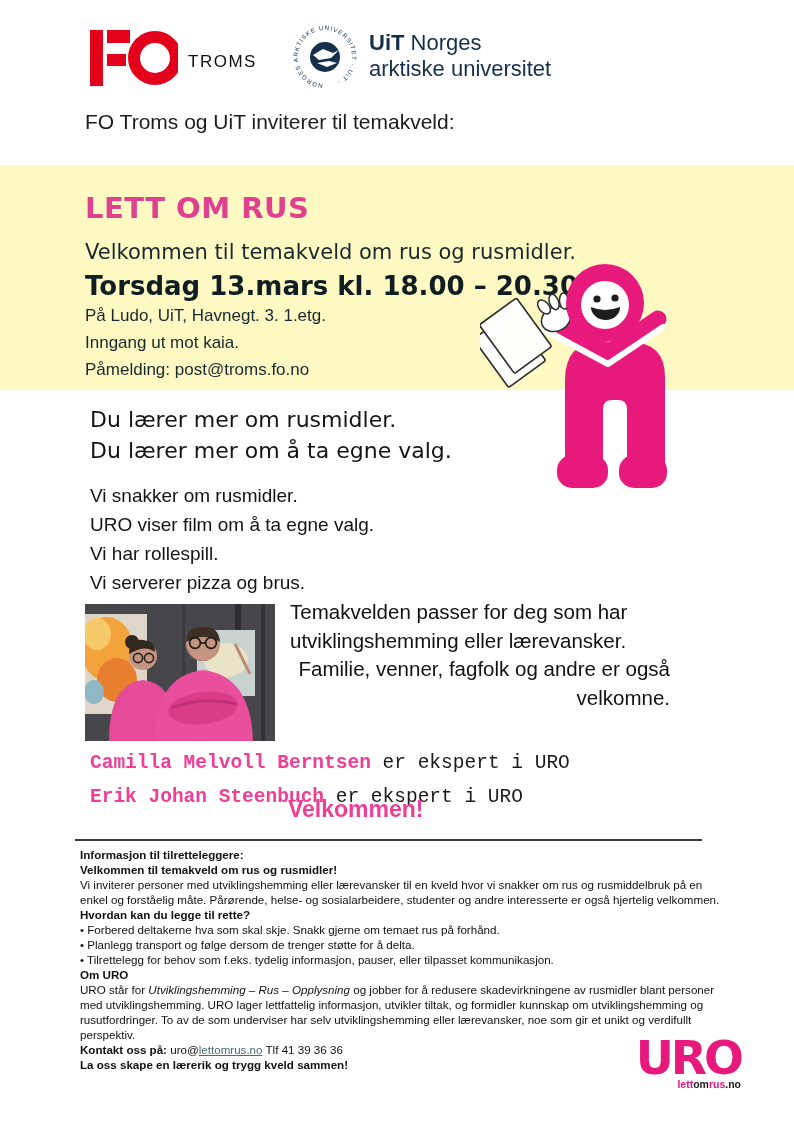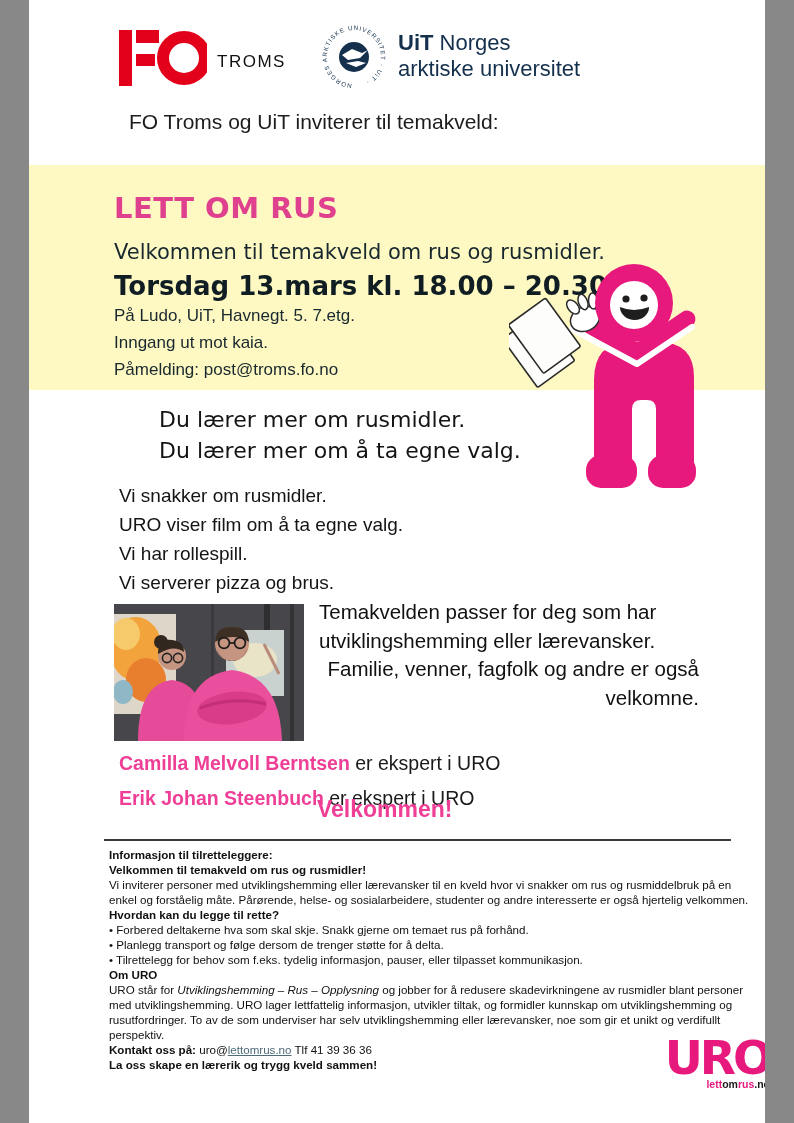--- a/index.html
+++ b/index.html
@@ -1,48 +1,48 @@
 <!DOCTYPE html>
 <html><head>
 <meta charset="utf-8">
 <style>
   html,body{margin:0;padding:0;background:#888;}
-  .page{position:relative;width:736px;height:1123px;background:#ffffff;margin:0 auto;overflow:hidden;
+  .page{position:relative;width:794px;height:1123px;background:#ffffff;margin:0 auto;overflow:hidden;
         font-family:"Liberation Sans",sans-serif;color:#1a1a1a;}
 
   
   .fo-logo{position:absolute;left:90px;top:30px;}
   .fo-region{position:absolute;left:188px;top:52px;font-size:17px;letter-spacing:1.5px;color:#111;}
   .uit-seal{position:absolute;left:293px;top:25px;}
   .uit-wordmark{position:absolute;left:369px;top:30px;font-size:22px;line-height:1.18;color:#14304c;}
   .uit-wordmark b{font-weight:700;}
-  .intro-line{position:absolute;left:100px;top:110px;font-size:21px;color:#1c1c1c;}
+  .intro-line{position:absolute;left:85px;top:110px;font-size:21px;color:#1c1c1c;}
 
   
   .hero{position:absolute;left:0;top:165px;width:794px;height:225px;background:#fef9c3;}
   .hero-inner{padding:26px 0 0 85px;}
   .event-title{font-family:"DejaVu Sans",sans-serif;font-size:29px;font-weight:800;color:#e0418f;letter-spacing:.5px;}
   .event-subtitle{font-family:"DejaVu Sans",sans-serif;font-size:21px;margin-top:15px;color:#18282e;}
   .event-datetime{font-family:"DejaVu Sans",sans-serif;font-size:26px;font-weight:700;margin-top:7px;color:#101e23;}
   .event-detail{font-size:17px;margin-top:4px;color:#18282e;line-height:1.35;}
   .mascot{position:absolute;left:480px;top:257px;z-index:3;}
 
   
   .learn{position:absolute;left:90px;top:404px;}
-  .learn-line{font-family:"DejaVu Sans",sans-serif;font-size:22px;color:#141414;line-height:1.42;margin-left:40px;}
+  .learn-line{font-family:"DejaVu Sans",sans-serif;font-size:22px;color:#141414;line-height:1.42;}
   .learn-points{margin-top:16px;font-size:19px;line-height:1.52;color:#141414;}
 
   
   .photo{position:absolute;left:85px;top:604px;border:0;}
   .audience{position:absolute;left:290px;top:598px;width:380px;font-size:20.5px;line-height:1.4;color:#111;}
   .audience .p2{margin-top:0;text-align:right;}
 
   
   .experts{position:absolute;left:90px;top:752px;font-size:19.5px;}
-  .expert-line{margin-bottom:12px;}
+  .expert-line{margin-bottom:12px;font-family:Liberation Mono, monospace;}
   .expert-name{color:#ee3e96;font-weight:700;}
   .expert-rest{color:#1a1a1a;}
   .welcome{position:absolute;left:288px;top:796px;font-size:23px;font-weight:700;color:#ee3e96;}
 
   
   .divider{position:absolute;left:75px;top:839px;width:627px;border-top:2px solid #3a3a3a;}
   .info{position:absolute;left:80px;top:847px;width:650px;font-size:11.6px;line-height:15px;color:#101010;}
   .info p{margin:0;}
   .info .b{font-weight:700;}
   .info .it{font-style:italic;}
@@ -83,21 +83,21 @@
     <div>arktiske universitet</div>
   </div>
 
   <div class="intro-line">FO Troms og UiT inviterer til temakveld:</div>
 
   <div class="hero">
     <div class="hero-inner">
       <div class="event-title">LETT OM RUS</div>
       <div class="event-subtitle">Velkommen til temakveld om rus og rusmidler.</div>
       <div class="event-datetime">Torsdag 13.mars kl. 18.00 – 20.30</div>
-      <div class="event-detail">På Ludo, UiT, Havnegt. 5. 7.etg.</div>
+      <div class="event-detail">På Ludo, UiT, Havnegt. 3. 1.etg.</div>
       <div class="event-detail">Inngang ut mot kaia.</div>
       <div class="event-detail"><span>Påmelding: </span><span>post@troms.fo.no</span></div>
     </div>
   </div>
 
   <svg class="mascot" width="250" height="232" viewBox="0 0 250 232">
 
     <path d="M85,218 L85,123 Q85,85 121,85 L149,85 Q185,85 185,120 L185,218 L147,218 L147,152 Q147,143 138,143 L132,143 Q123,143 123,152 L123,218 Z" fill="#e8197d"></path>
     <rect x="77" y="198" width="51" height="33" rx="15" fill="#e8197d"></rect>
     <rect x="139" y="198" width="48" height="33" rx="15" fill="#e8197d"></rect>

